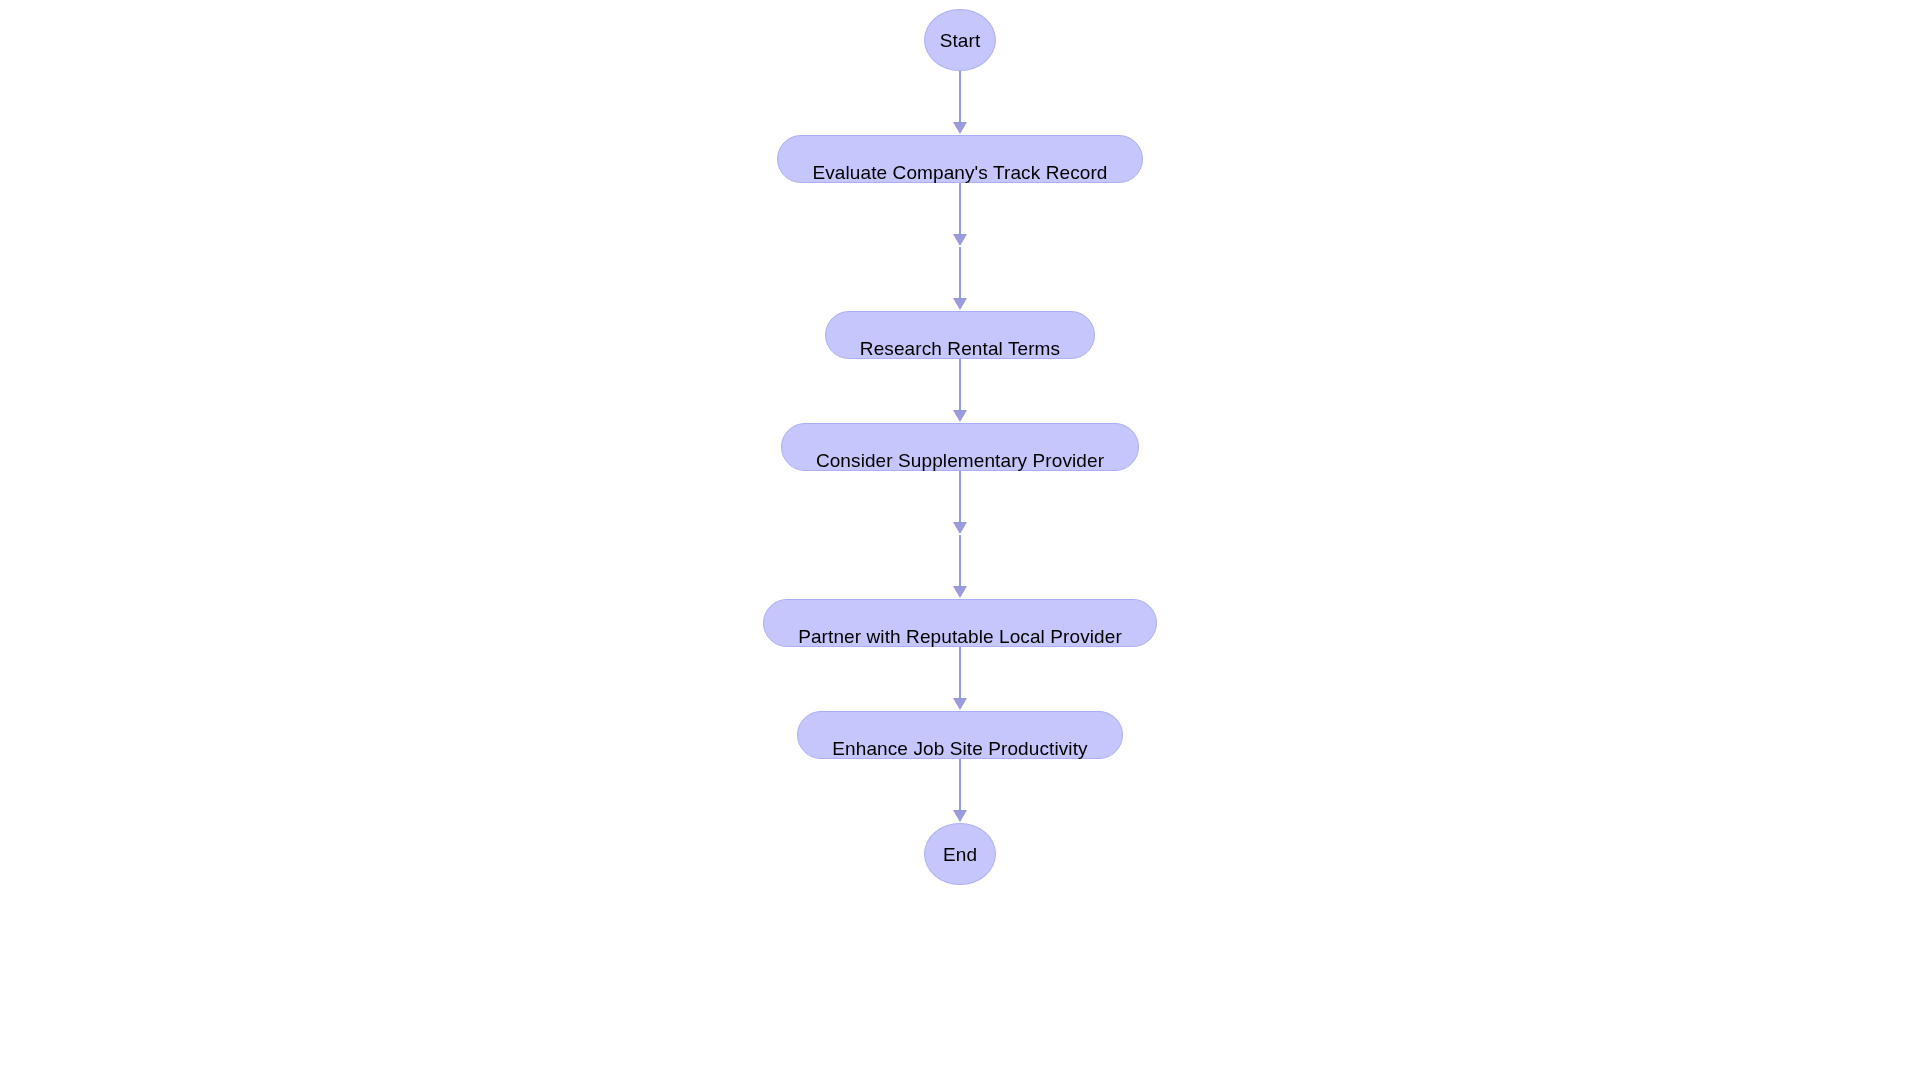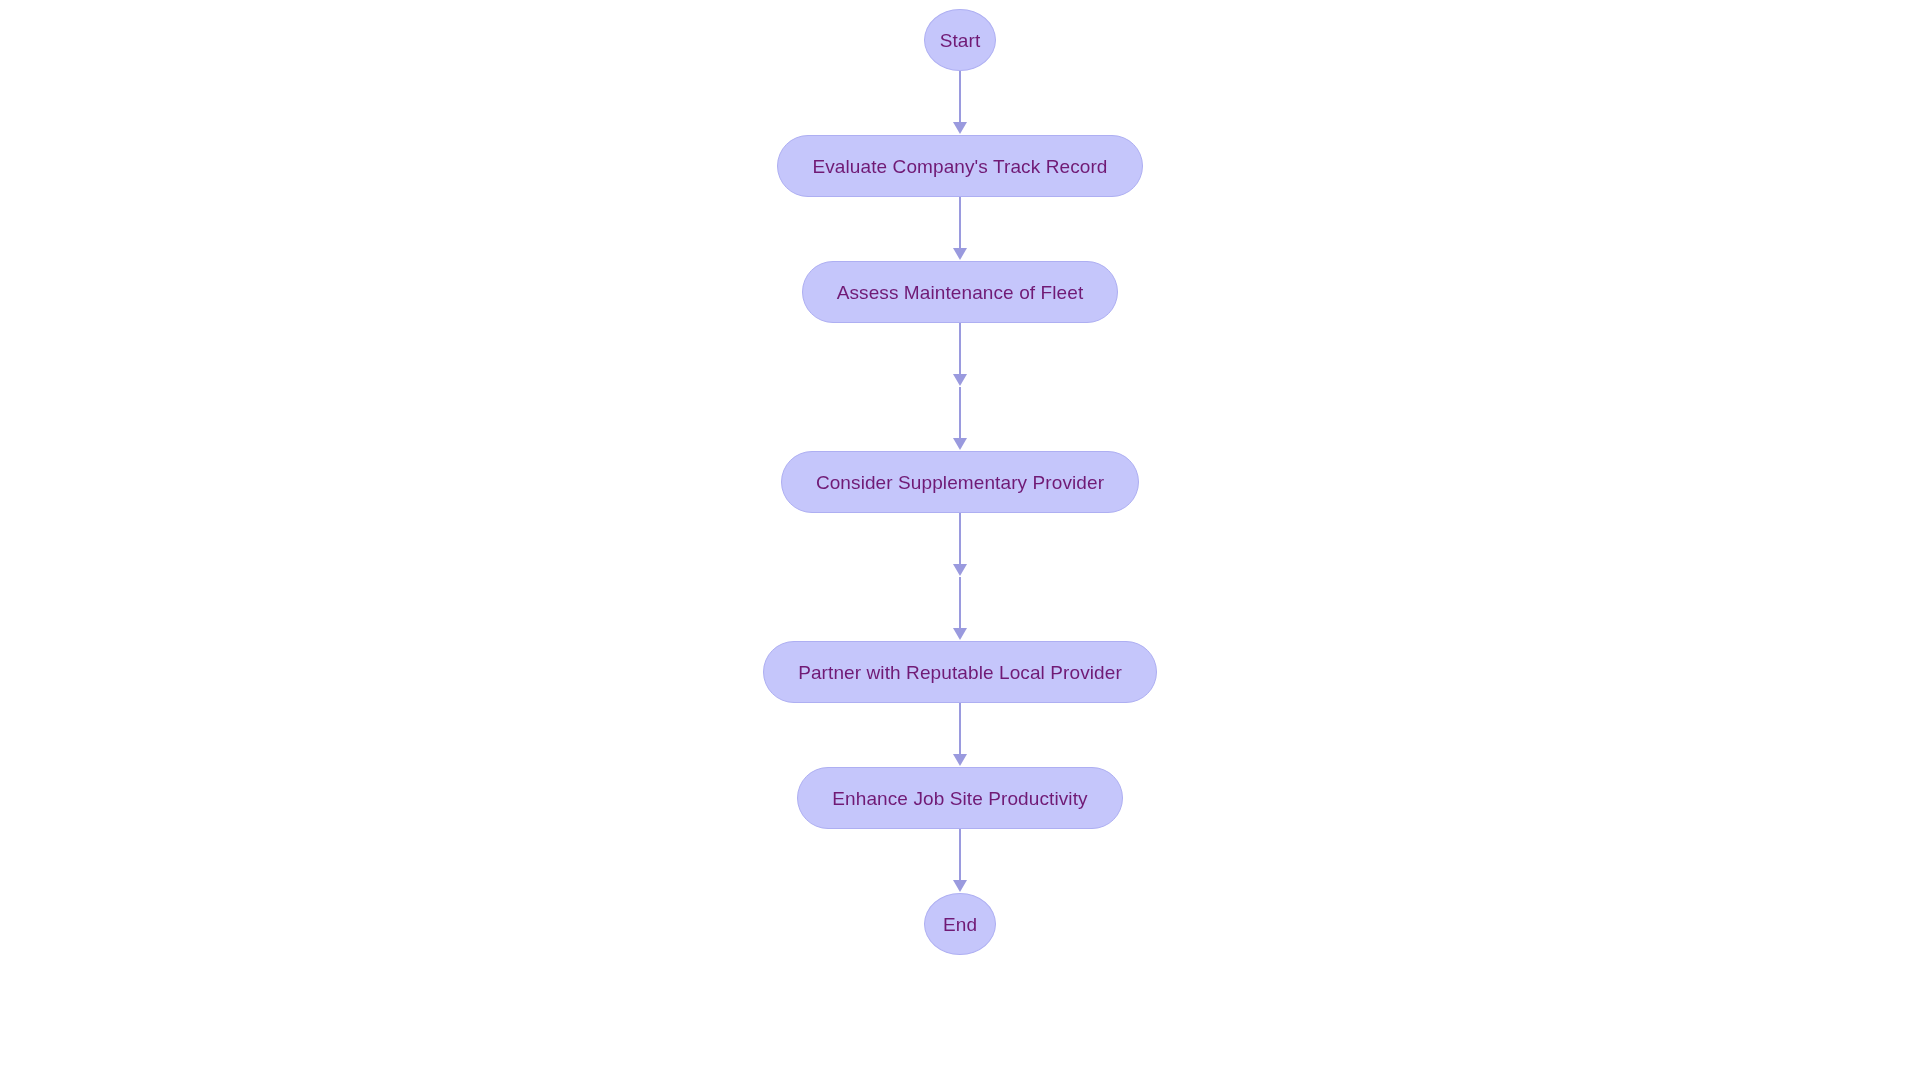--- a/index.html
+++ b/index.html
@@ -32,39 +32,40 @@
   }
 
   
   .node {
     box-sizing: border-box;
     display: flex;
     align-items: center;
     justify-content: center;
     background: #c5c6fb;
     border: 1.6px solid #aeaff2;
-    color: #701a75;
+    color: #000000;
     font-size: 19px;
     font-weight: 400;
     letter-spacing: 0.1px;
     white-space: nowrap;
     line-height: 1;
   }
 
   .node-terminal {
     width: 72px;
     height: 62px;
     border-radius: 50%;
     font-size: 19px;
   }
 
   .node-process {
-    height: 62px;
+    height: 48px;
     border-radius: 31px;
     padding: 0 34px;
+    align-items: flex-end;
   }
 
   .node-label {
     pointer-events: none;
   }
 
   
   .connector {
     position: relative;
     width: 20px;
@@ -104,29 +105,29 @@
 
     <div class="node node-process">
       <span class="node-label">Evaluate Company's Track Record</span>
     </div>
 
     <div class="connector">
       <div class="connector-line"></div>
       <div class="connector-arrow"></div>
     </div>
 
-    <div class="node node-process">
-      <span class="node-label">Assess Maintenance of Fleet</span>
-    </div>
 
     <div class="connector">
       <div class="connector-line"></div>
       <div class="connector-arrow"></div>
     </div>
 
+    <div class="node node-process">
+      <span class="node-label">Research Rental Terms</span>
+    </div>
 
     <div class="connector">
       <div class="connector-line"></div>
       <div class="connector-arrow"></div>
     </div>
 
     <div class="node node-process">
       <span class="node-label">Consider Supplementary Provider</span>
     </div>
 

